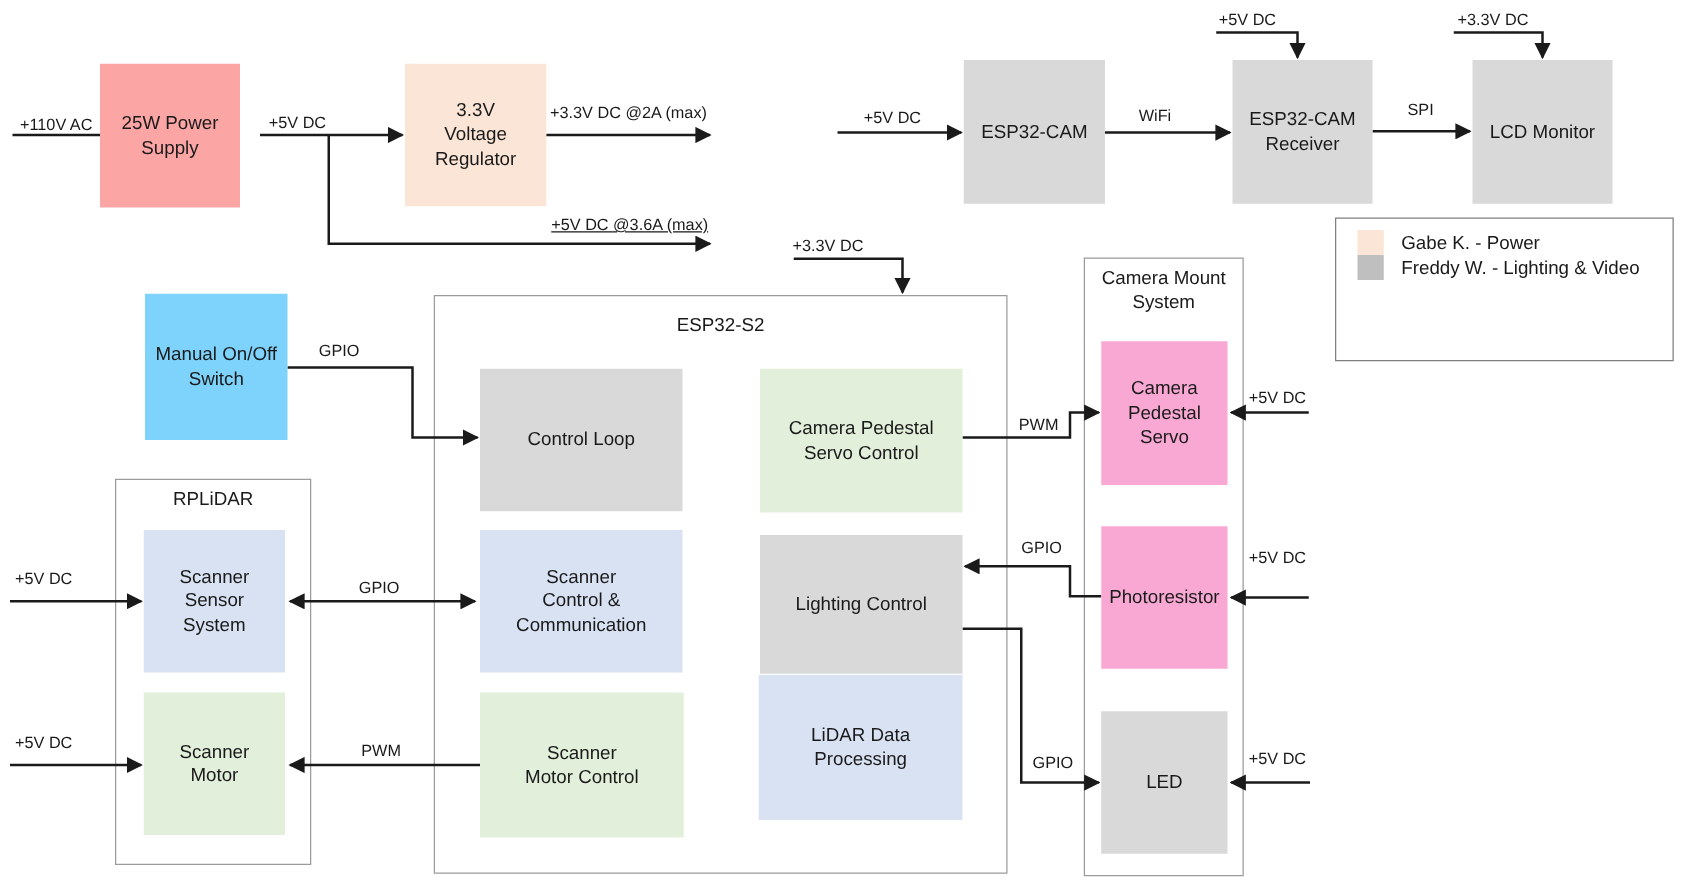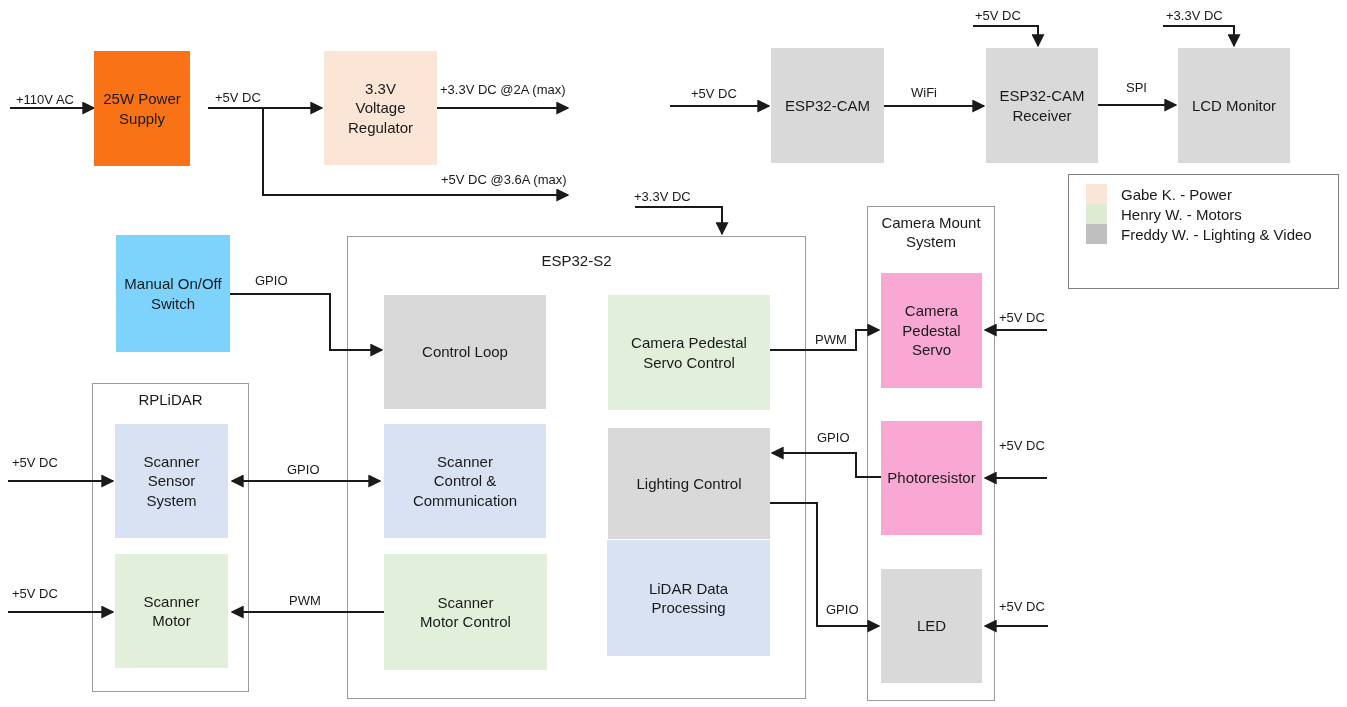--- a/index.html
+++ b/index.html
@@ -77,21 +77,21 @@
       <path data-name="wire-led-gpio" d="M770 503 H817 V626 H879" marker-end="url(#ah)"></path>
       <path data-name="wire-5v-to-servo" d="M1047 330 H985" marker-end="url(#ah)"></path>
       <path data-name="wire-5v-to-photoresistor" d="M1047 478 H985" marker-end="url(#ah)"></path>
       <path data-name="wire-5v-to-led" d="M1048 626 H985" marker-end="url(#ah)"></path>
       <path data-name="wire-5v-to-sensor" d="M8 481 H113" marker-end="url(#ah)"></path>
       <path data-name="wire-5v-to-motor" d="M8 612 H113" marker-end="url(#ah)"></path>
     </g>
   </svg>
 
   <div id="blocks-layer" data-name="blocks-layer">
-      <div class="block" data-name="power-supply" style="left: 94px; top: 51px; width: 96px; height: 115px; background: #f97316;">25W Power
+      <div class="block" data-name="power-supply" style="left: 80px; top: 51px; width: 112px; height: 115px; background: #fca5a5;">25W Power
 Supply</div>
       <div class="block" data-name="voltage-regulator" style="left: 324px; top: 51px; width: 113px; height: 114px; background: rgb(251, 229, 214);">3.3V
 Voltage
 Regulator</div>
       <div class="block" data-name="esp32-cam" style="left: 771px; top: 48px; width: 113px; height: 115px; background: rgb(217, 217, 217);">ESP32-CAM</div>
       <div class="block" data-name="esp32-cam-receiver" style="left: 986px; top: 48px; width: 112px; height: 115px; background: rgb(217, 217, 217);">ESP32-CAM
 Receiver</div>
       <div class="block" data-name="lcd-monitor" style="left: 1178px; top: 48px; width: 112px; height: 115px; background: rgb(217, 217, 217);">LCD Monitor</div>
       <div class="block" data-name="manual-on-off-switch" style="left: 116px; top: 235px; width: 114px; height: 117px; background: #7dd3fc;">Manual On/Off
 Switch</div>
@@ -114,21 +114,21 @@
       <div class="block" data-name="camera-pedestal-servo" style="left: 881px; top: 273px; width: 101px; height: 115px; background: #f9a8d4;">Camera
 Pedestal
 Servo</div>
       <div class="block" data-name="photoresistor" style="left: 881px; top: 421px; width: 101px; height: 114px; background: #f9a8d4;">Photoresistor</div>
       <div class="block" data-name="led" style="left: 881px; top: 569px; width: 101px; height: 114px; background: rgb(217, 217, 217);">LED</div>
     </div>
   <div id="labels-layer" data-name="labels-layer">
       <div class="wire-label" data-name="label-110v-ac" style="left: 16px; top: 93px;">+110V AC</div>
       <div class="wire-label" data-name="label-5v-dc-psu-out" style="left: 215px; top: 91px;">+5V DC</div>
       <div class="wire-label" data-name="label-3v3-2a-max" style="left: 440px; top: 83px;">+3.3V DC @2A (max)</div>
-      <div class="wire-label" data-name="label-5v-3a6-max" style="left: 441px; top: 173px;">+5V DC @3.6A (max)</div>
+      <div class="wire-label" data-name="label-5v-3a6-max" style="left: 441px; top: 173px; text-decoration: underline;">+5V DC @3.6A (max)</div>
       <div class="wire-label" data-name="label-5v-dc-cam-in" style="left: 691px; top: 87px;">+5V DC</div>
       <div class="wire-label" data-name="label-wifi" style="left: 911px; top: 86px;">WiFi</div>
       <div class="wire-label" data-name="label-5v-dc-receiver-top" style="left: 975px; top: 9px;">+5V DC</div>
       <div class="wire-label" data-name="label-spi" style="left: 1126px; top: 81px;">SPI</div>
       <div class="wire-label" data-name="label-3v3-dc-lcd-top" style="left: 1166px; top: 9px;">+3.3V DC</div>
       <div class="wire-label" data-name="label-3v3-dc-esp32-top" style="left: 634px; top: 190px;">+3.3V DC</div>
       <div class="wire-label" data-name="label-gpio-switch" style="left: 255px; top: 274px;">GPIO</div>
       <div class="wire-label" data-name="label-gpio-scanner" style="left: 287px; top: 463px;">GPIO</div>
       <div class="wire-label" data-name="label-pwm-scanner" style="left: 289px; top: 594px;">PWM</div>
       <div class="wire-label" data-name="label-pwm-servo" style="left: 815px; top: 333px;">PWM</div>
@@ -140,22 +140,18 @@
       <div class="wire-label" data-name="label-5v-dc-photoresistor-in" style="left: 999px; top: 439px;">+5V DC</div>
       <div class="wire-label" data-name="label-5v-dc-led-in" style="left: 999px; top: 600px;">+5V DC</div>
     </div>
 
   <div class="legend" id="legend-box" data-name="legend" style="left: 1068px; top: 174px; width: 271px; height: 115px;">
       <div class="legend-row" data-name="legend-row">
         <span class="legend-swatch" data-name="legend-swatch" style="background: rgb(251, 229, 214);"></span>
         <span class="legend-label" data-name="legend-label">Gabe K. - Power</span>
       </div>
       <div class="legend-row" data-name="legend-row">
-        <span class="legend-swatch" data-name="legend-swatch" style="background: rgb(220, 235, 210);"></span>
-        <span class="legend-label" data-name="legend-label">Henry W. - Motors</span>
-      </div>
-      <div class="legend-row" data-name="legend-row">
         <span class="legend-swatch" data-name="legend-swatch" style="background: rgb(191, 191, 191);"></span>
         <span class="legend-label" data-name="legend-label">Freddy W. - Lighting &amp; Video</span>
       </div>
     </div>
 
 </div>
 
 </body></html>

